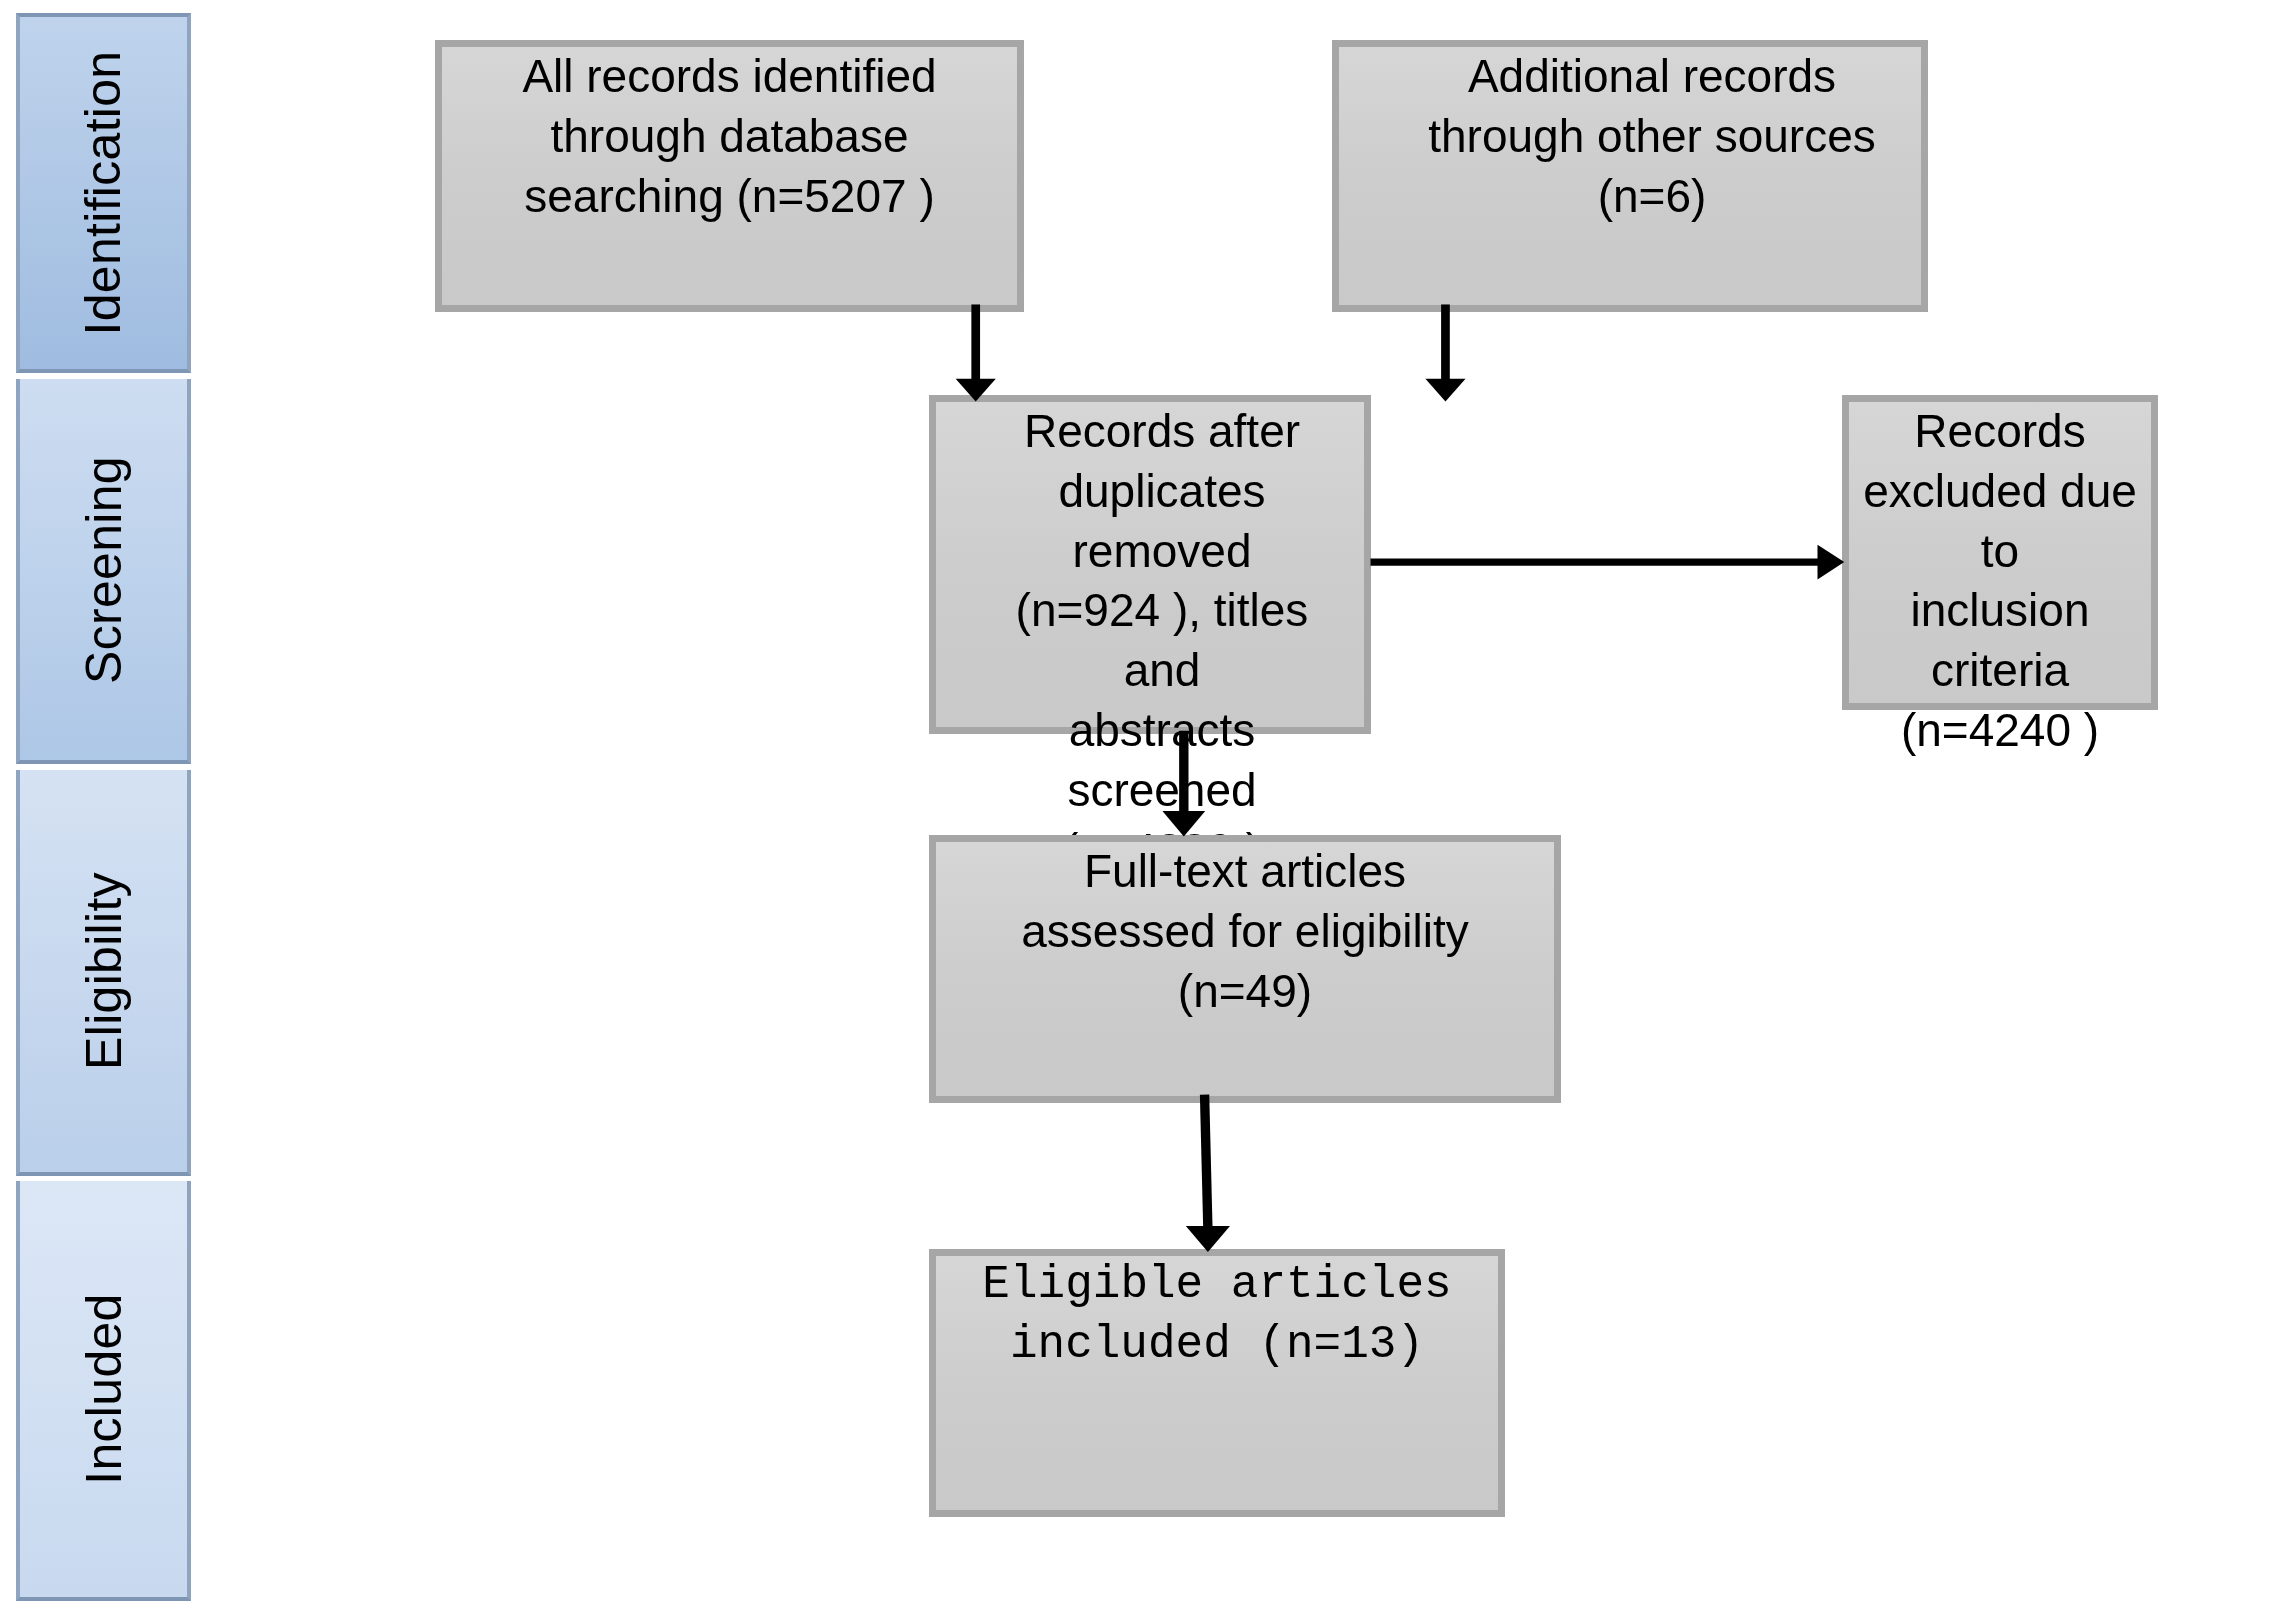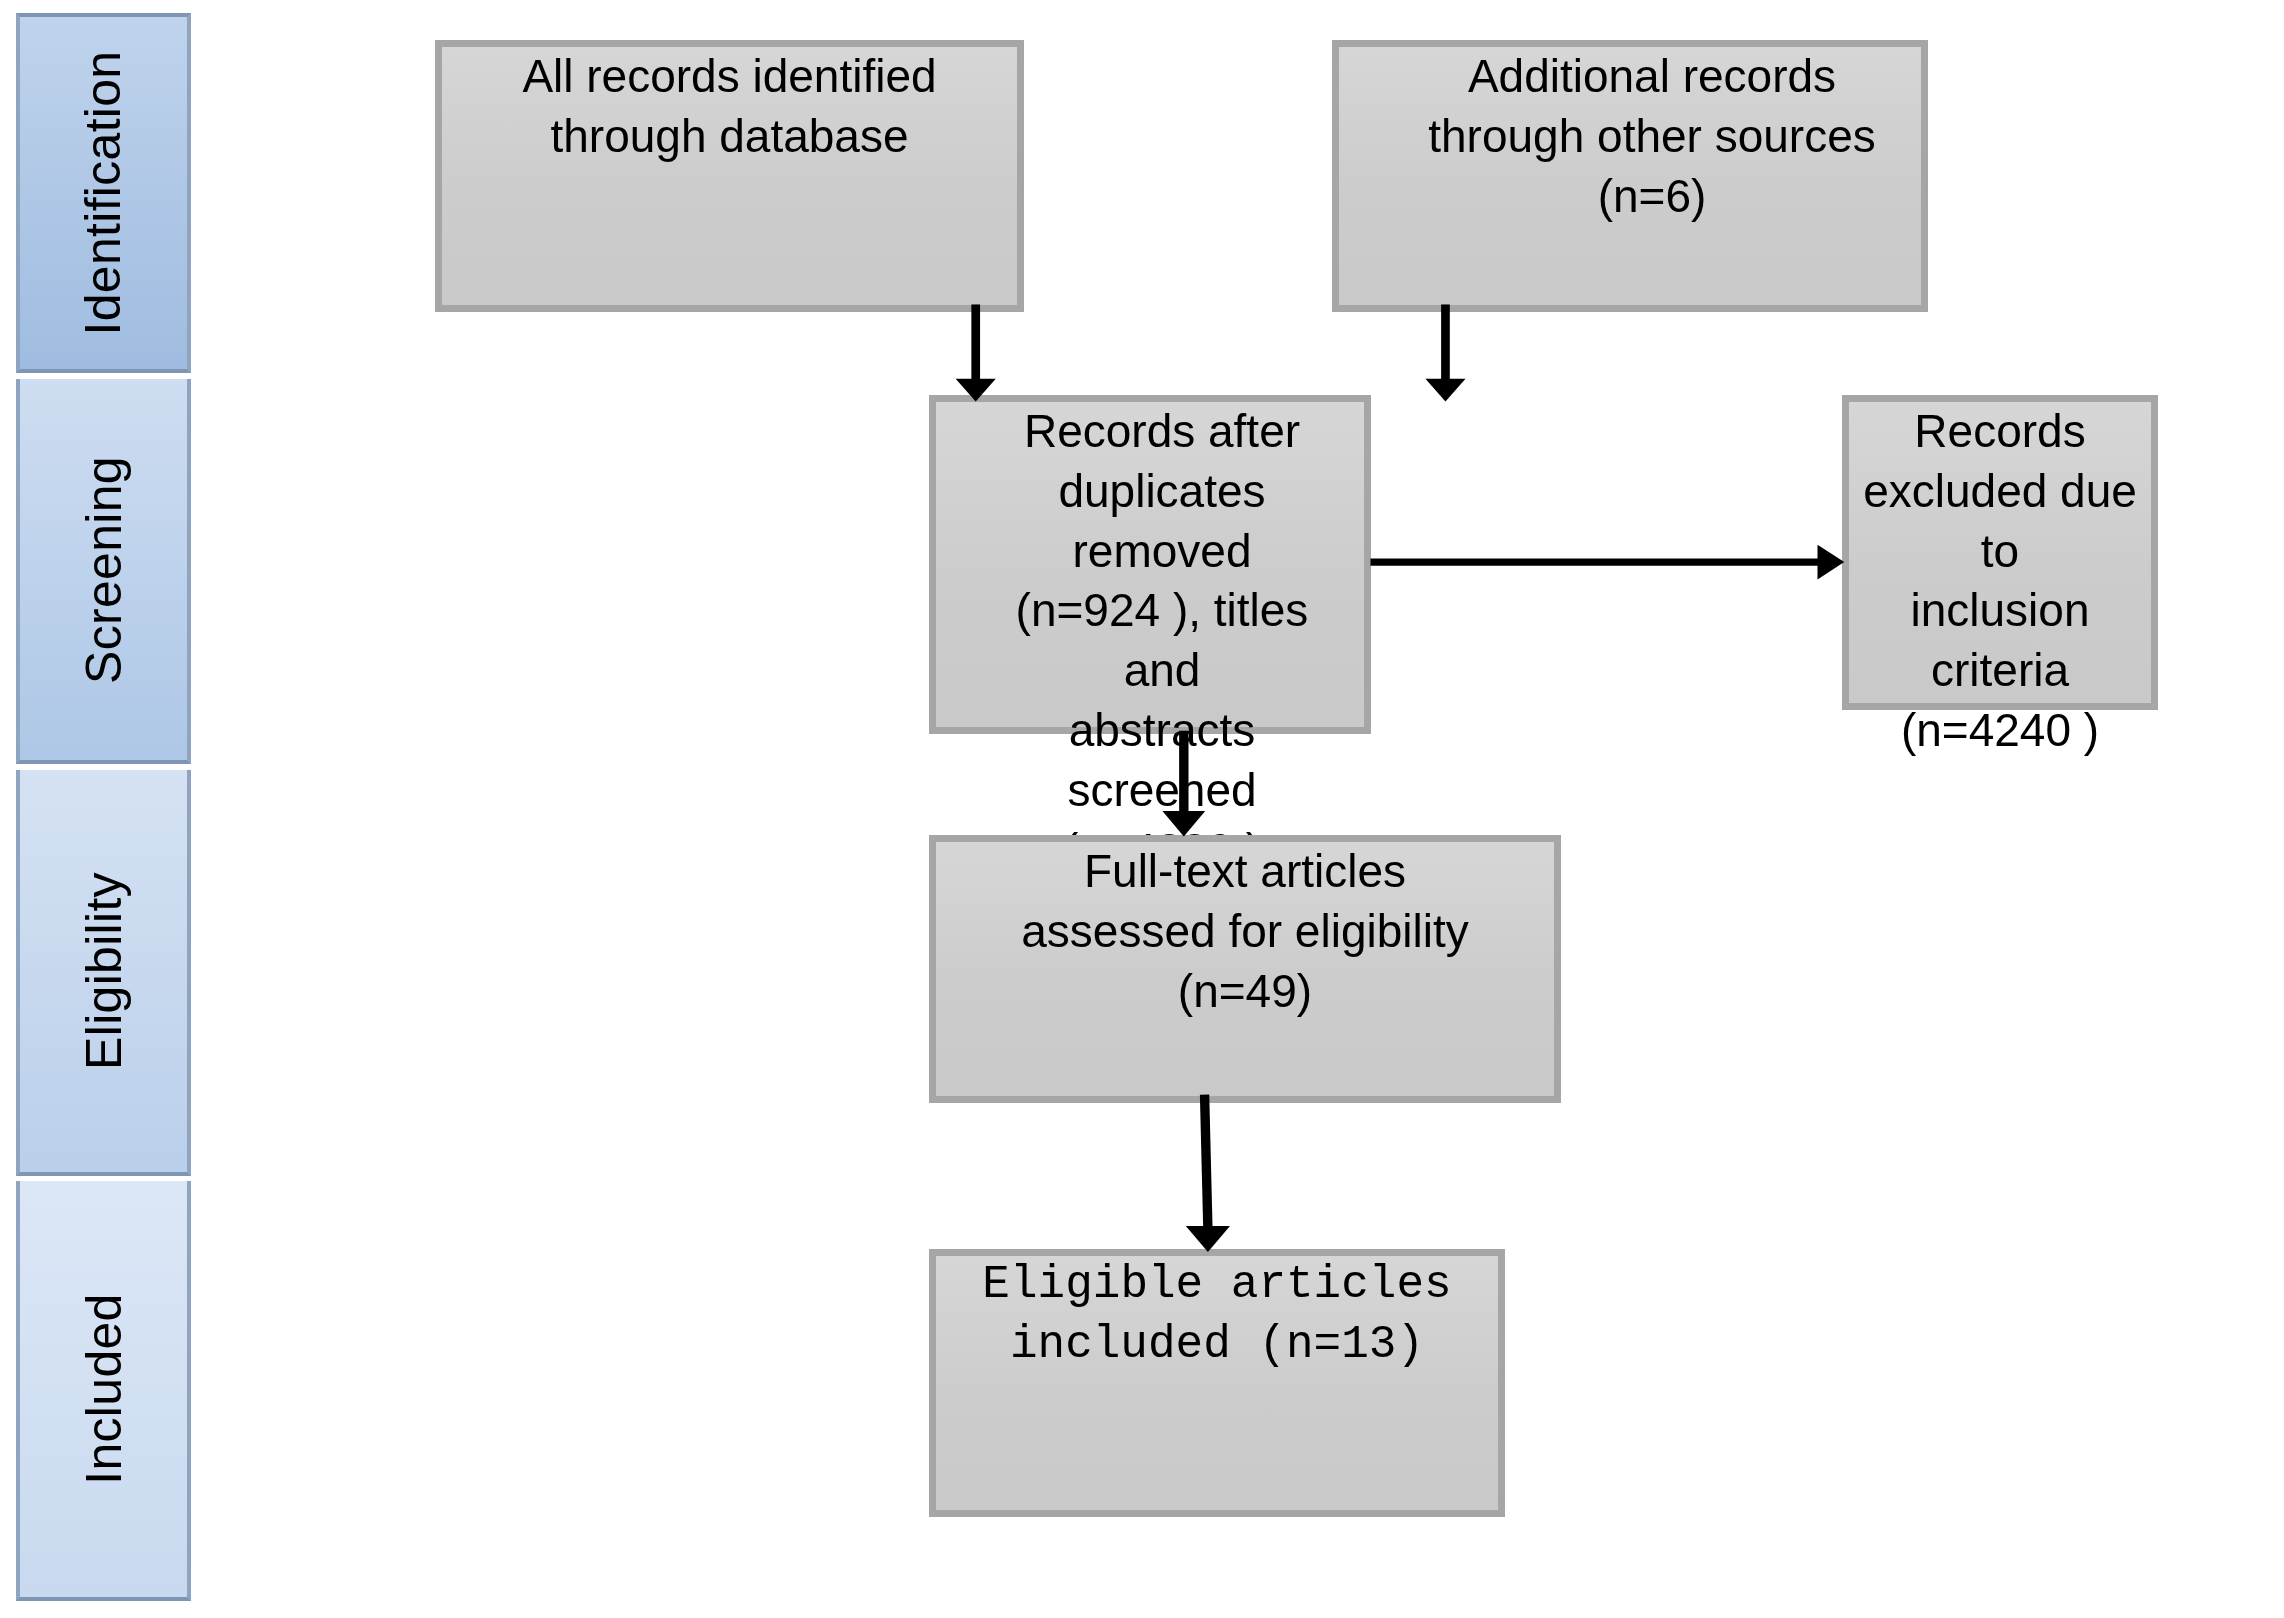--- a/index.html
+++ b/index.html
@@ -84,20 +84,21 @@
 
   <div class="stage has-bottom" style="left:16px; top:1181px; width:175px; height:420px;
               background:linear-gradient(to bottom,#DCE7F6 0%,#C8D9EF 100%);">
     <span class="stage-label">Included</span>
   </div>
 
   <div class="flowbox" style="left:435px; top:40px; width:589px; height:272px;">
     <div class="txt">
       <div>All records identified</div>
       <div>through database</div>
+      <div>searching (n=5207 )</div>
     </div>
   </div>
 
   <div class="flowbox" style="left:1332px; top:40px; width:596px; height:272px;padding-left:44px;">
     <div class="txt">
       <div>Additional records</div>
       <div>through other sources</div>
       <div>(n=6)</div>
     </div>
   </div>

